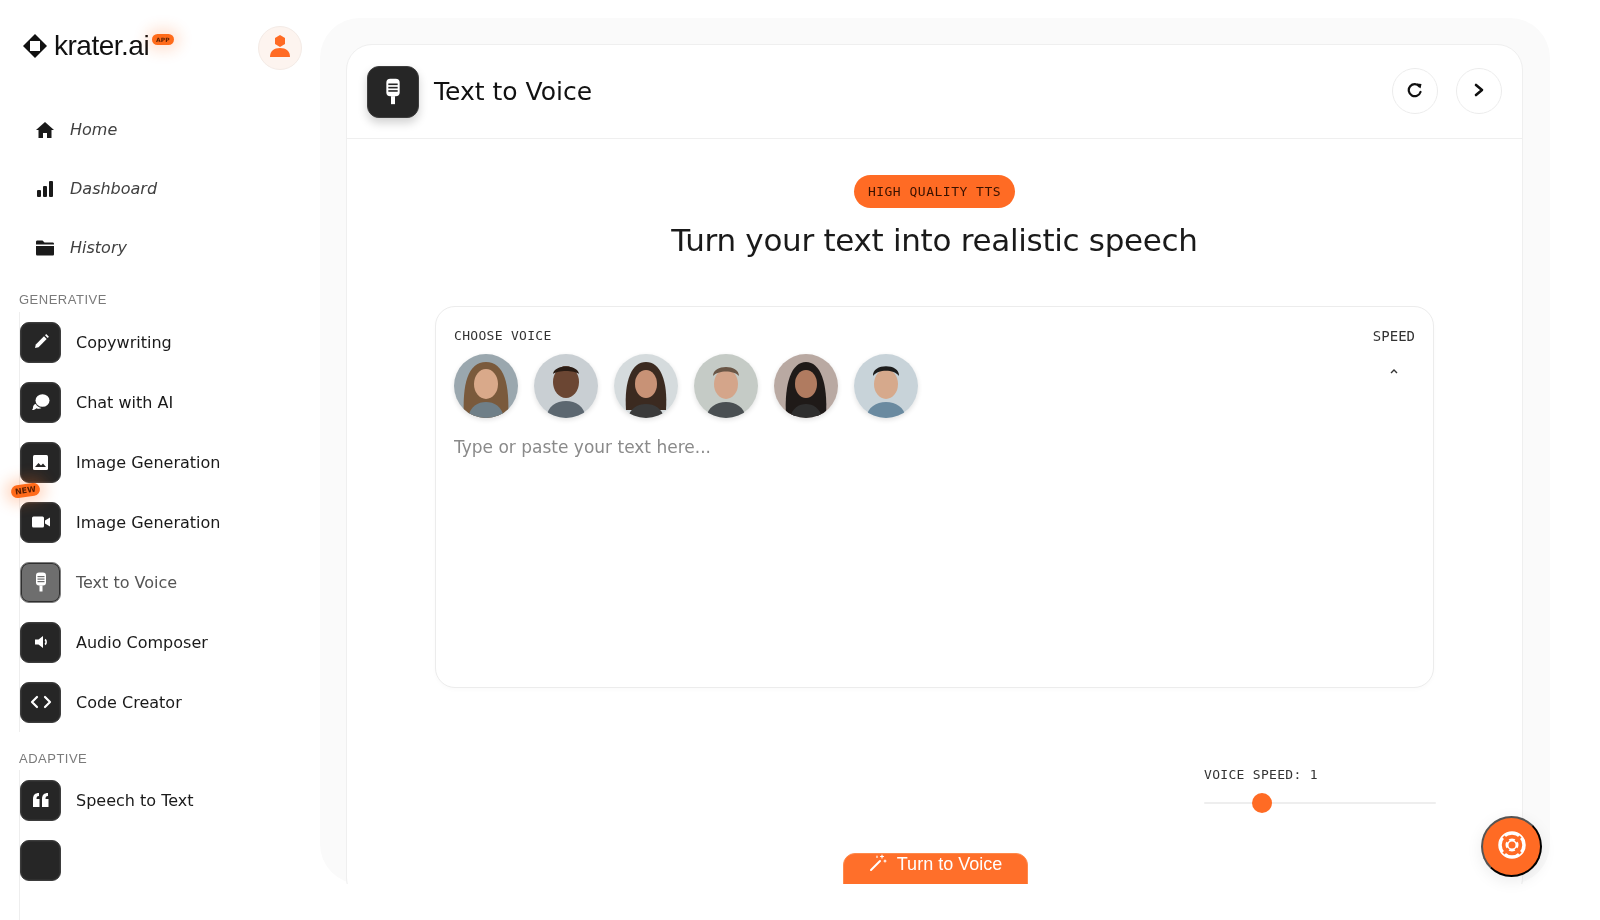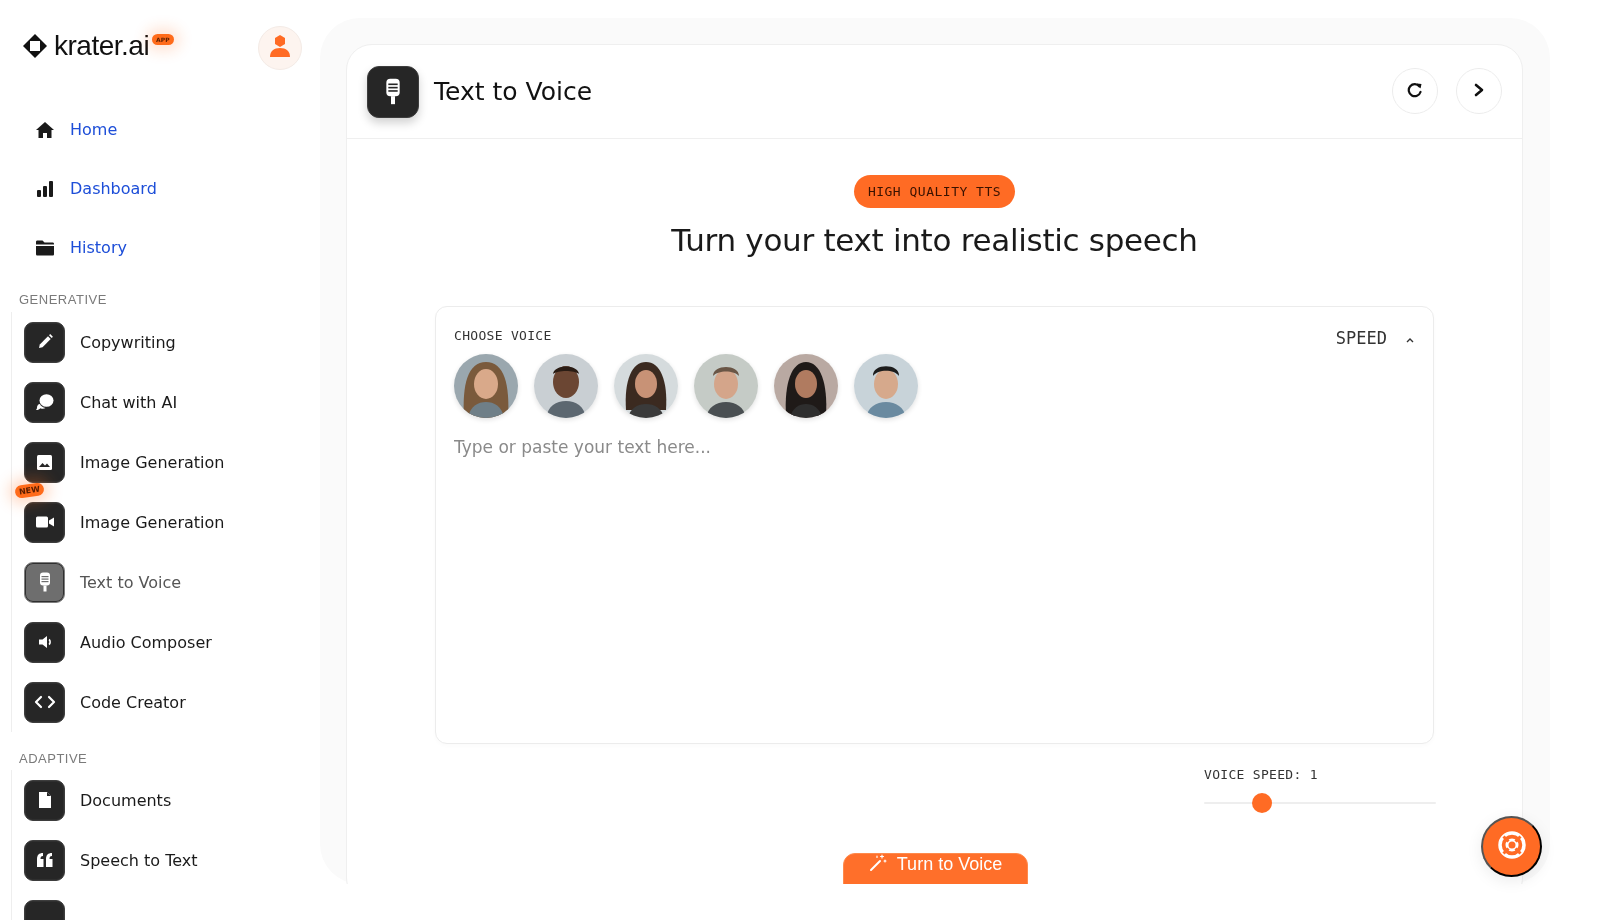--- a/index.html
+++ b/index.html
@@ -11,47 +11,47 @@
   .logo { position: absolute; left: 22px; top: 30px; display: flex; align-items: center; }
   .logo-mark { width: 26px; height: 26px; position: relative; margin-right: 6px; }
   .logo-mark svg { display: block; }
   .logo-text { font-family: Liberation Sans, sans-serif; font-size: 28px; letter-spacing: -0.5px; color: #111; font-weight: 500; }
   .app-badge { position: relative; margin-left: 3px; margin-top: -14px; background: #ff6b1a; color: #5a1e00; font-size: 6px; font-weight: bold; padding: 2px 4px; border-radius: 6px; box-shadow: 0 0 14px 6px rgba(255,107,26,0.18); }
   .avatar-btn { position: absolute; left: 258px; top: 26px; width: 44px; height: 44px; border-radius: 50%; background: #fdf4ef; border: 1px solid #f4ebe6; display: flex; align-items: center; justify-content: center; }
 
   .nav-top { position: absolute; left: 34px; top: 100px; }
   .nav-top .nav-item { display: flex; align-items: center; height: 59px; cursor: pointer; }
   .nav-top .nav-icon { width: 22px; height: 22px; display: flex; align-items: center; justify-content: center; margin-right: 14px; }
-  .nav-top .nav-label { font-size: 16px; color: #1d4ed8; }
+  .nav-top .nav-label { font-size: 16px; color: #404040; font-style: italic; }
 
   .section-label { position: absolute; left: 19px; font-family: Liberation Sans, sans-serif; font-size: 13px; color: #7a7a7a; letter-spacing: 0.5px; }
-  .group { position: absolute; left: 11px; border-left: 1px solid #eeeeee; padding-left: 12px; }
+  .group { position: absolute; left: 19px; border-left: 1px solid #eeeeee; padding-left: 0; }
   .tool { display: flex; align-items: center; height: 60px; position: relative; cursor: pointer; }
   .tool-icon { width: 41px; height: 41px; border-radius: 9px; background: #262626; border: 1px solid #3d3d3d; display: flex; align-items: center; justify-content: center; box-shadow: inset 0 0 0 1px #2f2f2f; }
   .tool.active .tool-icon { background: #6e6e6e; border-color: #7d7d7d; }
   .tool-label { margin-left: 15px; font-size: 16px; color: #1a1a1a; }
   .tool.active .tool-label { color: #555; }
   .new-badge { position: absolute; left: -9px; top: -8px; background: #ff6b1a; color: #5a1e00; font-size: 8px; font-weight: bold; padding: 2px 4px; border-radius: 7px; transform: rotate(-8deg); box-shadow: 0 0 14px 6px rgba(255,107,26,0.25); z-index: 2; }
 
   
   .outer-panel { position: absolute; left: 320px; top: 18px; width: 1230px; height: 866px; background: #fafafa; border-radius: 40px; }
   .card { position: absolute; left: 346px; top: 44px; width: 1177px; height: 860px; background: #fff; border: 1px solid #efefef; border-radius: 26px; overflow: hidden; }
   .card-header { height: 94px; border-bottom: 1px solid #efefef; display: flex; align-items: center; padding-left: 20px; position: relative; }
   .header-icon { width: 52px; height: 52px; border-radius: 12px; background: #262626; border: 1px solid #3d3d3d; display: flex; align-items: center; justify-content: center; box-shadow: 0 5px 10px rgba(0,0,0,0.18); }
   .header-title { margin-left: 15px; font-size: 25px; color: #111; font-weight: 500; }
   .header-actions { position: absolute; right: 20px; top: 23px; display: flex; gap: 18px; }
   .circle-btn { width: 46px; height: 46px; border-radius: 50%; border: 1px solid #ececec; background: #fff; display: flex; align-items: center; justify-content: center; cursor: pointer; }
 
   .hero { text-align: center; }
   .hq-badge { display: inline-block; margin-top: 36px; background: #ff6b24; color: #3a1200; font-family: "DejaVu Sans Mono", monospace; font-size: 13px; letter-spacing: 0.5px; padding: 9px 14px; border-radius: 18px; }
   .hero-title { margin-top: 14px; font-size: 31px; font-weight: 500; color: #1a1a1a; letter-spacing: -0.3px; }
 
-  .editor { position: absolute; left: 88px; top: 261px; width: 999px; height: 438px; border: 1px solid #ececec; border-radius: 12px; background: #fff; box-shadow: 0 2px 4px rgba(0,0,0,0.02); }
+  .editor { position: absolute; left: 88px; top: 261px; width: 999px; height: 382px; border: 1px solid #ececec; border-radius: 20px; background: #fff; box-shadow: 0 2px 4px rgba(0,0,0,0.02); }
   .choose-voice { position: absolute; left: 18px; top: 21px; font-family: "DejaVu Sans Mono", monospace; font-size: 13px; color: #333; letter-spacing: 0.3px; }
-  .speed-toggle { position: absolute; right: 18px; top: 21px; font-family: "DejaVu Sans Mono", monospace; font-size: 17px; color: #333; display: flex; align-items: center; gap: 18px; cursor: pointer; }
+  .speed-toggle { position: absolute; right: 18px; top: 21px; font-family: "DejaVu Sans Mono", monospace; font-size: 14px; color: #333; display: flex; align-items: center; gap: 18px; cursor: pointer; flex-direction: column; }
   .voices { position: absolute; left: 18px; top: 47px; display: flex; gap: 16px; }
   .voice { width: 64px; height: 64px; border-radius: 50%; overflow: hidden; cursor: pointer; box-shadow: 0 2px 5px rgba(0,0,0,0.12); }
   .voice svg { display: block; }
   .text-input { position: absolute; left: 18px; top: 130px; width: 960px; height: 290px; border: none; outline: none; resize: none; font-family: "DejaVu Sans", sans-serif; font-size: 17px; color: #333; background: transparent; }
   .text-input::placeholder { color: #8a8a8a; }
 
   .speed-label { position: absolute; left: 857px; top: 722px; font-family: "DejaVu Sans Mono", monospace; font-size: 13px; color: #333; letter-spacing: 0.3px; }
   .slider { position: absolute; left: 857px; top: 748px; width: 232px; height: 20px; cursor: pointer; }
   .slider-track { position: absolute; left: 0; right: 0; top: 9px; height: 2px; background: #eeeeee; border-radius: 1px; }
   .slider-thumb { position: absolute; top: 0; width: 20px; height: 20px; border-radius: 50%; background: #ff6b24; margin-left: -10px; }
@@ -181,29 +181,20 @@
             <path d="M7 2 L2 7 L7 12" stroke="#fff" stroke-width="2.2" fill="none" stroke-linecap="round" stroke-linejoin="round"></path>
             <path d="M15 2 L20 7 L15 12" stroke="#fff" stroke-width="2.2" fill="none" stroke-linecap="round" stroke-linejoin="round"></path>
           </svg>
       </span>
       <span class="tool-label">Code Creator</span>
     </div>
   </div>
 
   <div class="section-label" style="top:751px;">ADAPTIVE</div>
   <div class="group" style="top:770px; height:150px;">
-    <div class="tool">
-      <span class="tool-icon">
-        <svg width="14" height="18" viewBox="0 0 14 18">
-            <path d="M1 1 L9 1 L13 5 L13 17 L1 17 Z" fill="#fff"></path>
-            <path d="M9 1 L9 5 L13 5 Z" fill="#262626"></path>
-          </svg>
-      </span>
-      <span class="tool-label">Documents</span>
-    </div>
     <div class="tool">
       <span class="tool-icon">
         <svg width="18" height="16" viewBox="0 0 18 16">
             <path d="M1 15 L1 7 C1 3 3 1 7 1 L7 4 C5 4 4.5 5 4.5 7 L7.5 7 L7.5 15 Z" fill="#fff"></path>
             <path d="M10 15 L10 7 C10 3 12 1 16 1 L16 4 C14 4 13.5 5 13.5 7 L16.5 7 L16.5 15 Z" fill="#fff"></path>
           </svg>
       </span>
       <span class="tool-label">Speech to Text</span>
     </div>
     <div class="tool">

